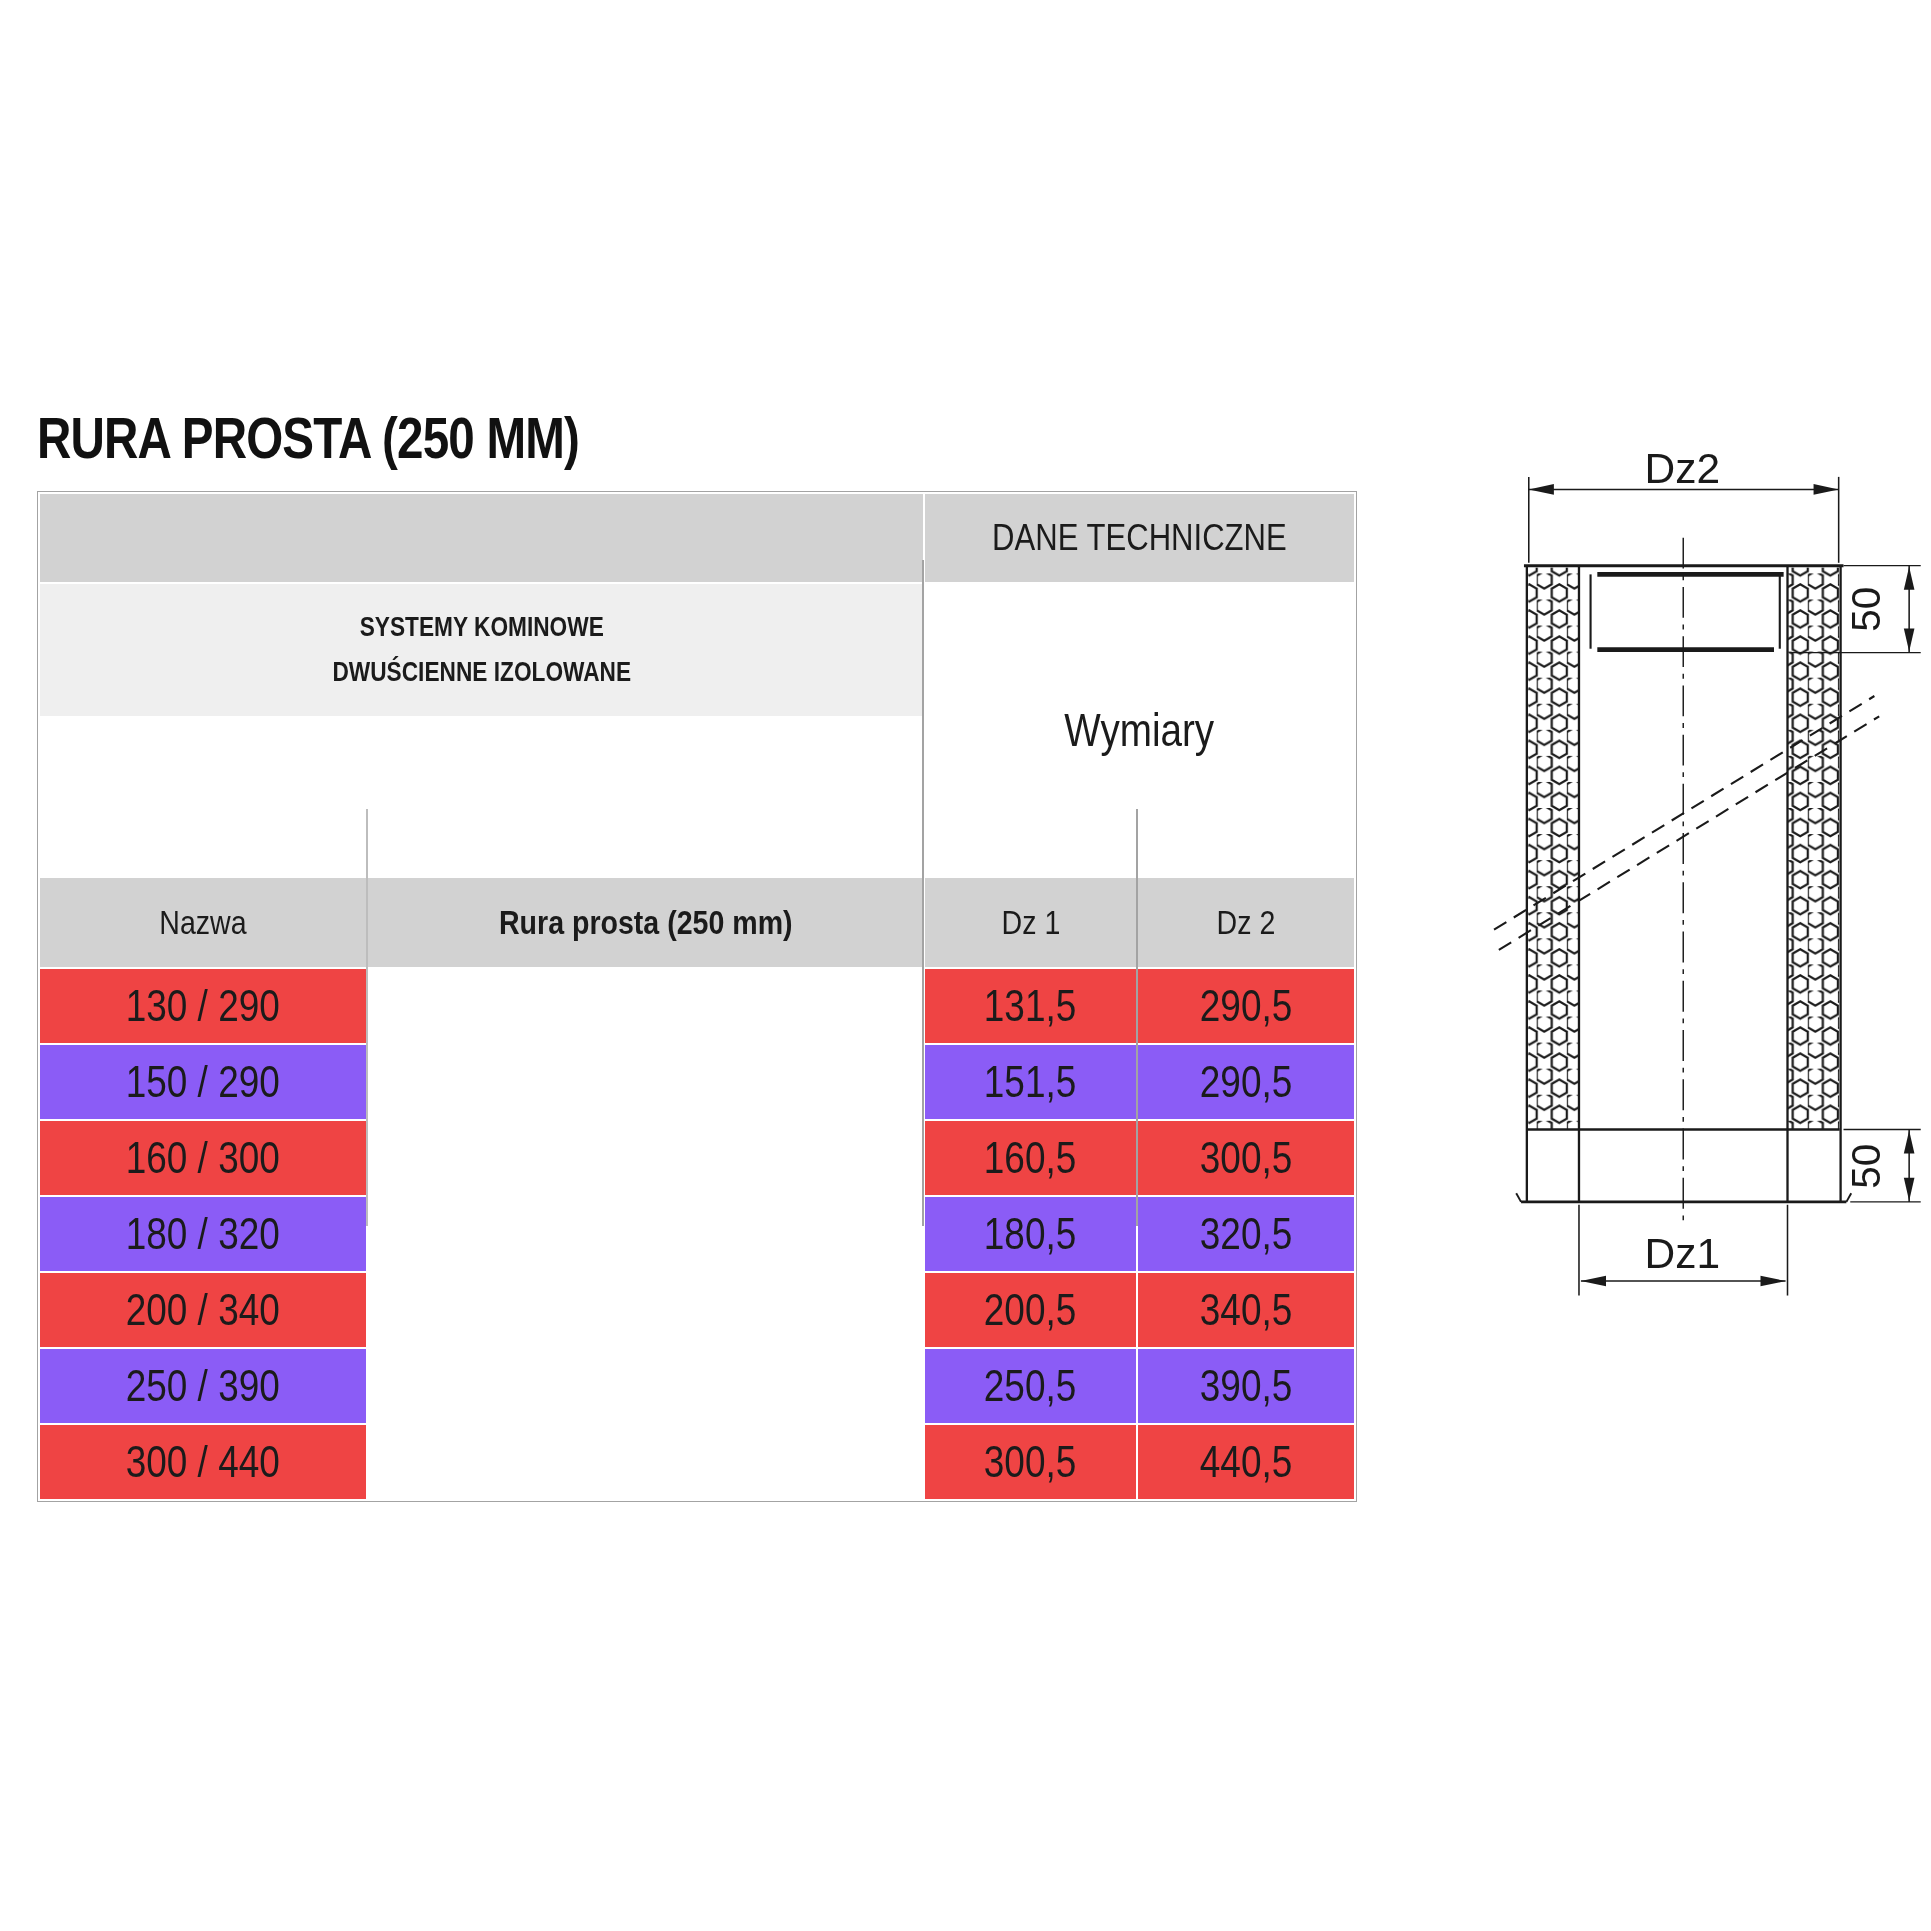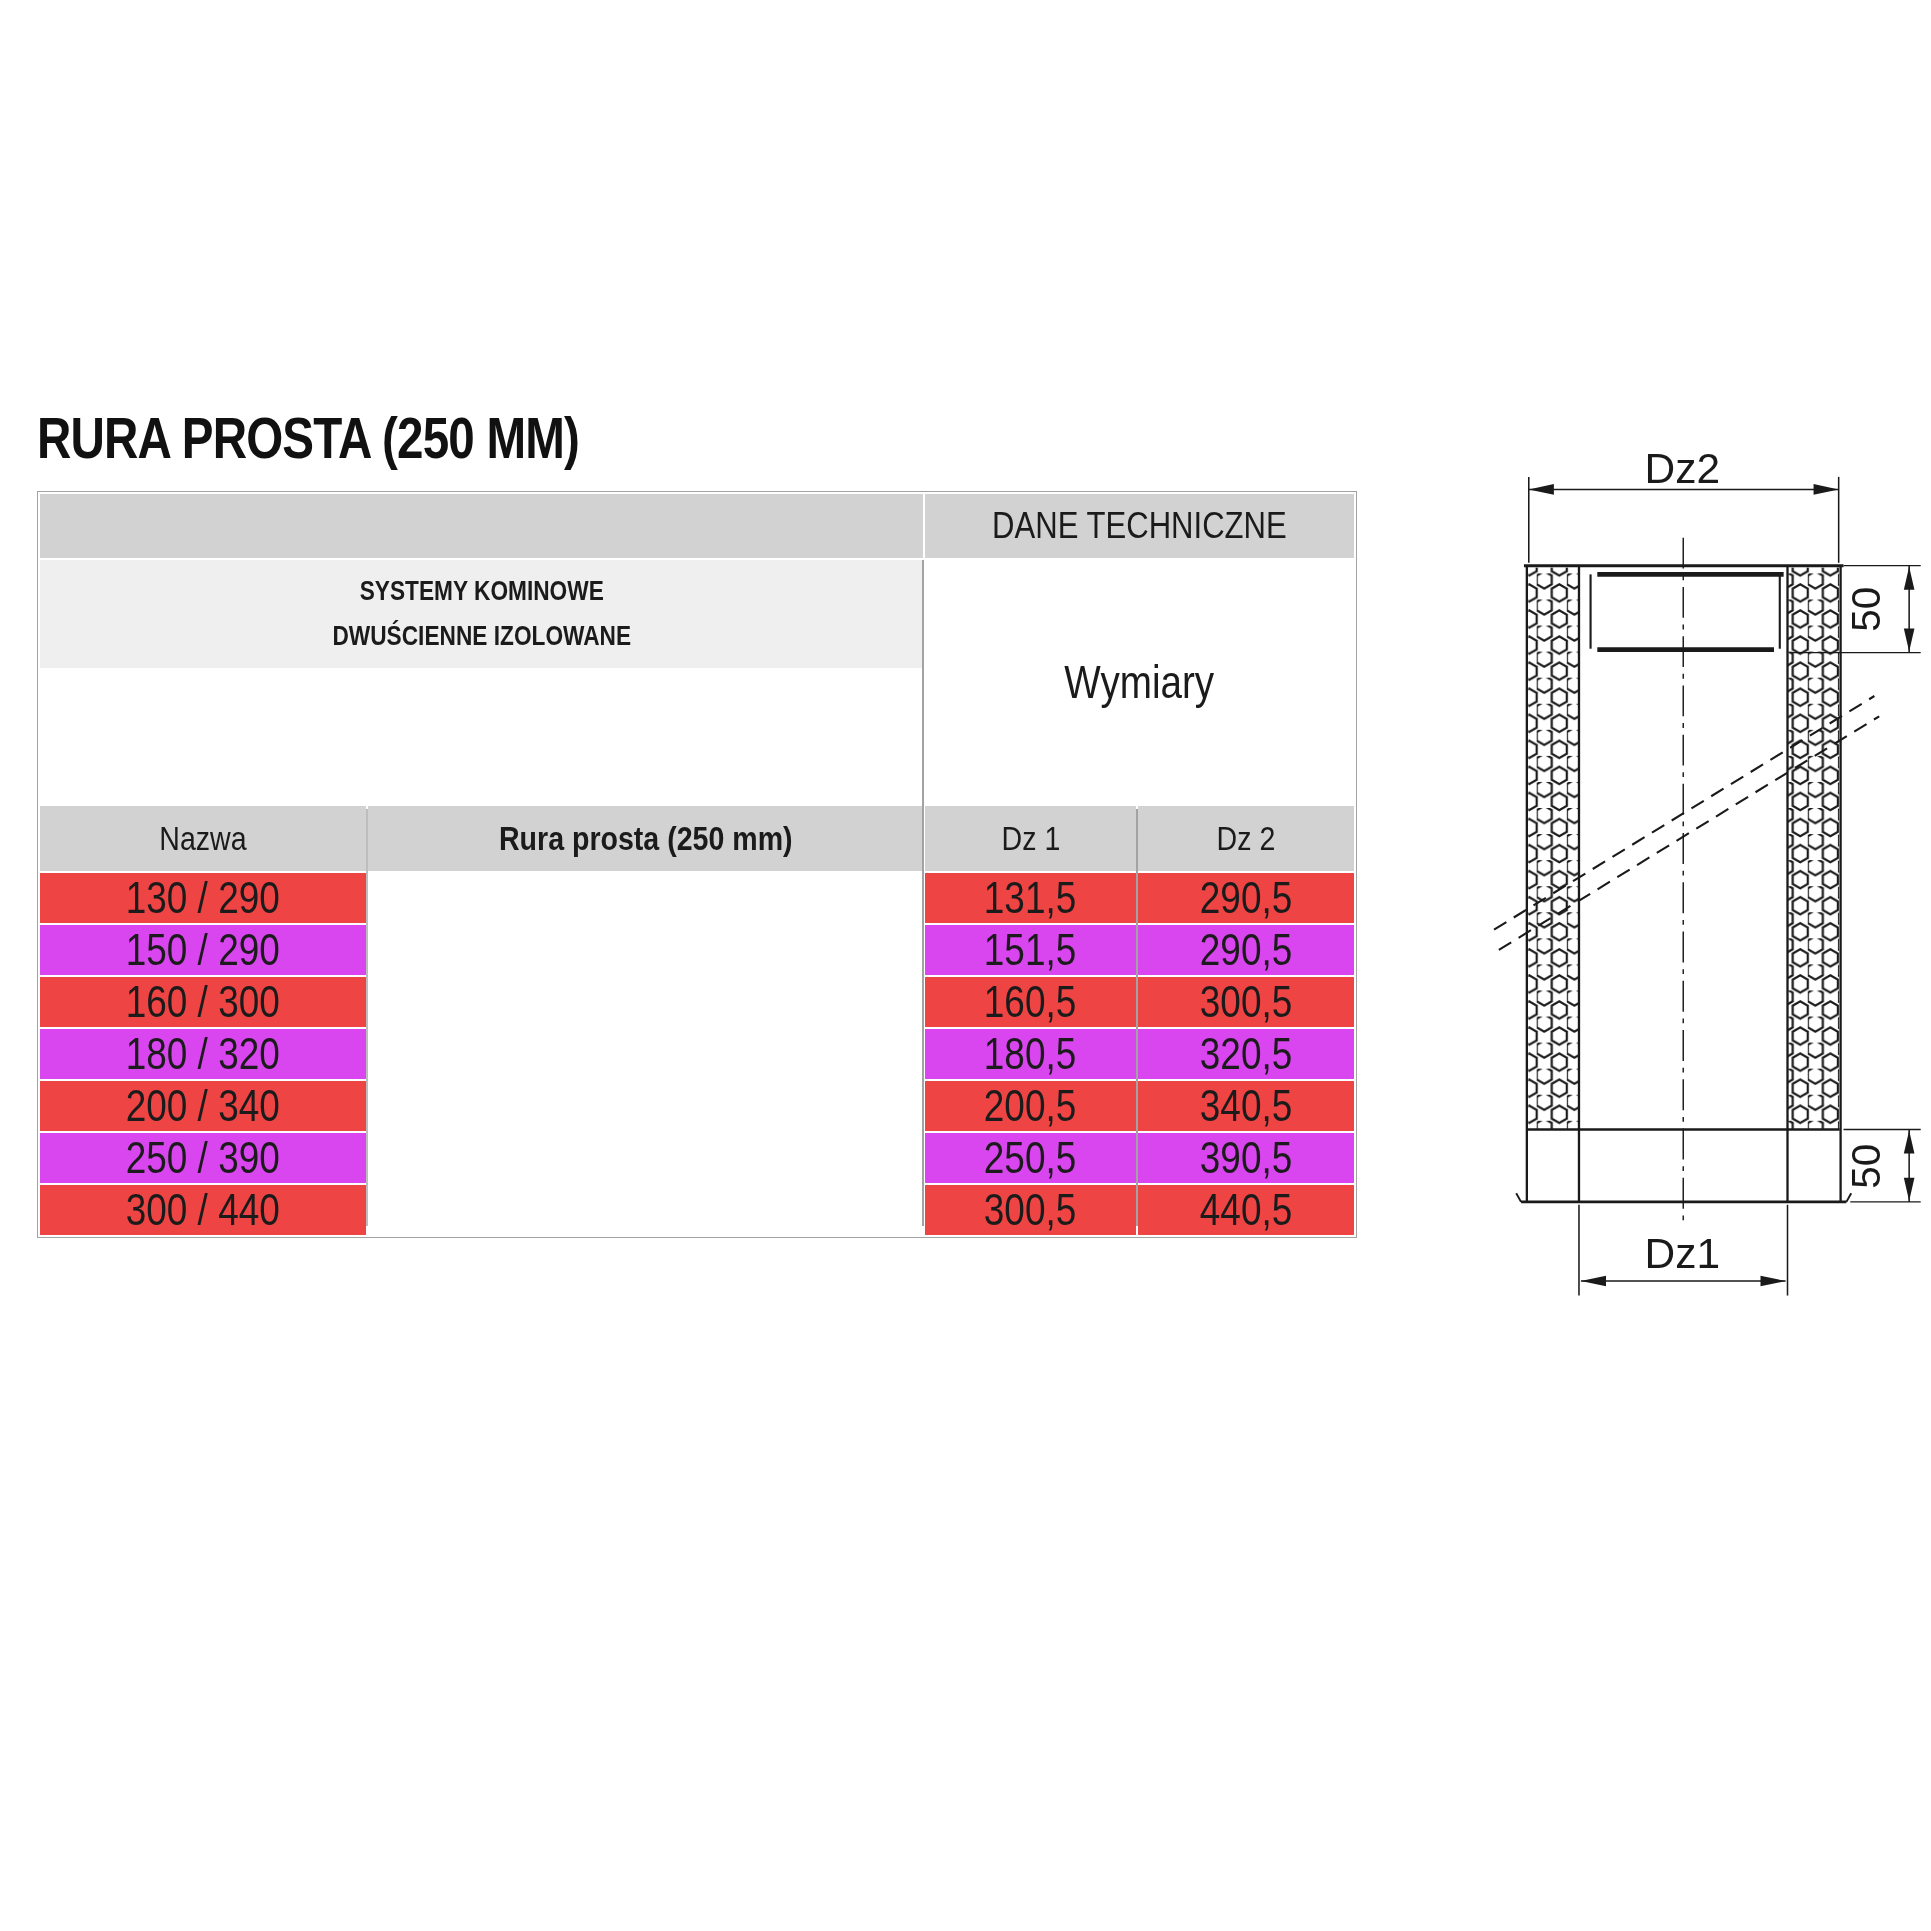--- a/index.html
+++ b/index.html
@@ -24,33 +24,33 @@
   
   #spec-table{
     position:absolute;left:37px;top:491px;
     width:1320px;
     border-collapse:separate;border-spacing:2.9px;
     border:1.9px solid #a3a3a3;
     background:#ffffff;
     table-layout:fixed;
   }
   #spec-table td{
-    padding:0;text-align:center;vertical-align:middle;
+    padding:12px;text-align:center;vertical-align:middle;
     overflow:hidden;white-space:nowrap;
   }
   td.hdr{background:#d2d2d2;height:64px;font-size:37px;}
   td.subhdr{background:#efefef;height:108px;font-size:27px;font-weight:bold;}
   td.subhdr .line{line-height:45px;}
   td.photo{background:#ffffff;height:134px;}
   td.wymiary{background:#ffffff;font-size:46px;}
   td.colhdr{background:#d2d2d2;height:65px;font-size:34px;}
   td.colhdr.prodname{font-weight:bold;}
   tr.data td{height:46px;font-size:44px;}
   tr.data td.prodcell{background:#ffffff;}
-  tr.alt td.val{background:#d946ef;}
+  tr.alt td.val{background:#8b5cf6;}
   tr.plain td.val{background:#ef4444;}
 
   
   .vrule{position:absolute;background:#a3a3a3;}
   .vrule.light{background:#bdbdbd;}
 
   
   #drawing{position:absolute;left:1439px;top:415px;}
   text{font-family:"Liberation Sans", sans-serif;fill:#1a1a1a;}
 </style>

